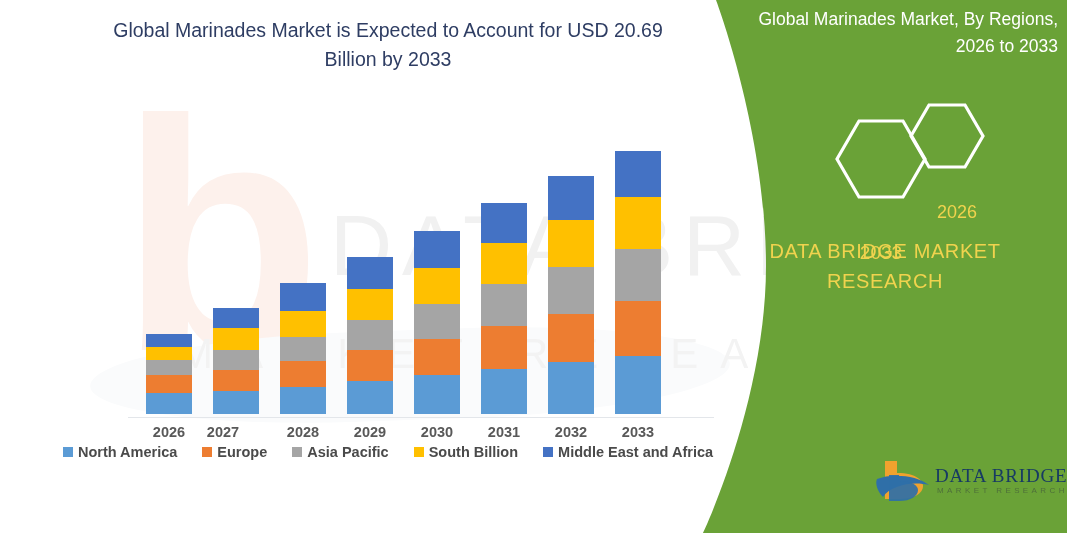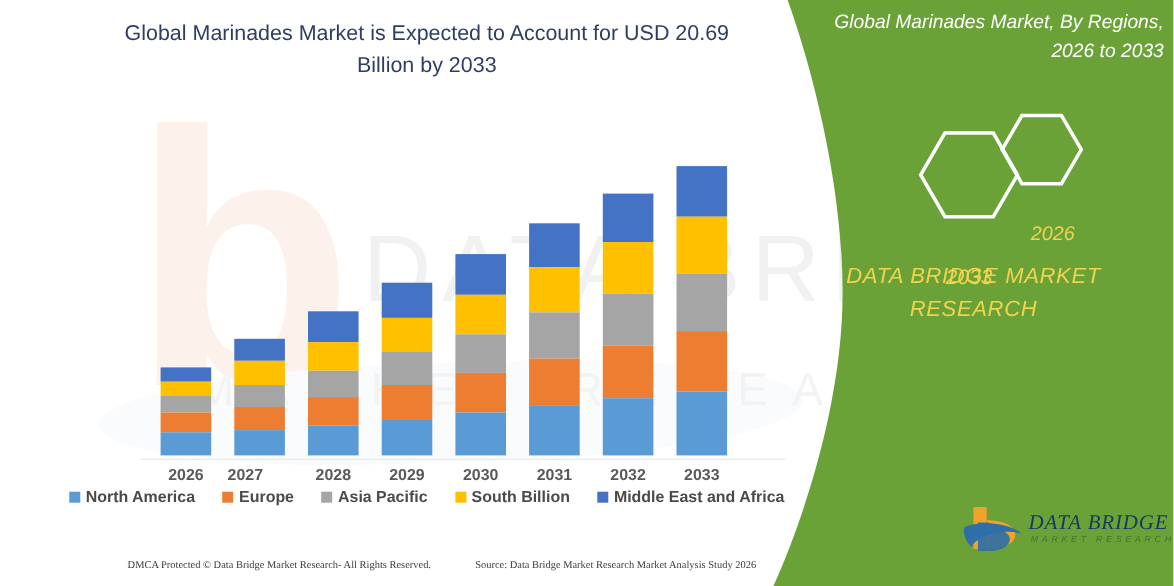--- a/index.html
+++ b/index.html
@@ -78,21 +78,21 @@
   }
   #footer-dmca{position:absolute;left:84px;top:4px;white-space:nowrap;}
   #footer-source{position:absolute;left:400px;top:4px;white-space:nowrap;}
 
   
   #green-panel{
     position:absolute;left:0;top:0;width:1067px;height:533px;z-index:3;
     pointer-events:none;
   }
   #green-panel svg{display:block;}
-  #green-content{position:absolute;left:700px;top:0;width:367px;height:386px;z-index:4;font-style:italic;}
+  #green-content{position:absolute;left:700px;top:0;width:367px;height:386px;z-index:4;}
 
   #panel-title{
     position:absolute;left:40px;top:6px;width:318px;
     text-align:right;
     font-size:17.5px;line-height:27px;color:#ffffff;font-weight:400;
   }
 
   #hex-wrap{position:absolute;left:115px;top:92px;width:200px;height:120px;}
   .hex-label{
     position:absolute;text-align:center;color:#f5d44a;
@@ -220,24 +220,20 @@
       <div class="legend-item">
         <span class="legend-swatch" style="background: rgb(255, 192, 0);"></span>
         <span class="legend-label">South Billion</span>
       </div>
       <div class="legend-item">
         <span class="legend-swatch" style="background: rgb(68, 114, 196);"></span>
         <span class="legend-label">Middle East and Africa</span>
       </div>
     </div>
 
-  <div id="footer">
-    <div id="footer-dmca">DMCA Protected © Data Bridge Market Research-  All Rights Reserved.</div>
-    <div id="footer-source">Source: Data Bridge Market Research  Market Analysis Study 2026</div>
-  </div>
 </div>
 
 <div id="green-panel">
   <svg width="1067" height="533" viewBox="0 0 1067 533">
     <path id="green-shape" d="M716,0 L1067,0 L1067,533 L703,533 C703,533 766,400 766,266 C766,132 716,0 716,0 Z" fill="#6aa237"></path>
   </svg>
 </div>
 
 <div id="green-content">
 

